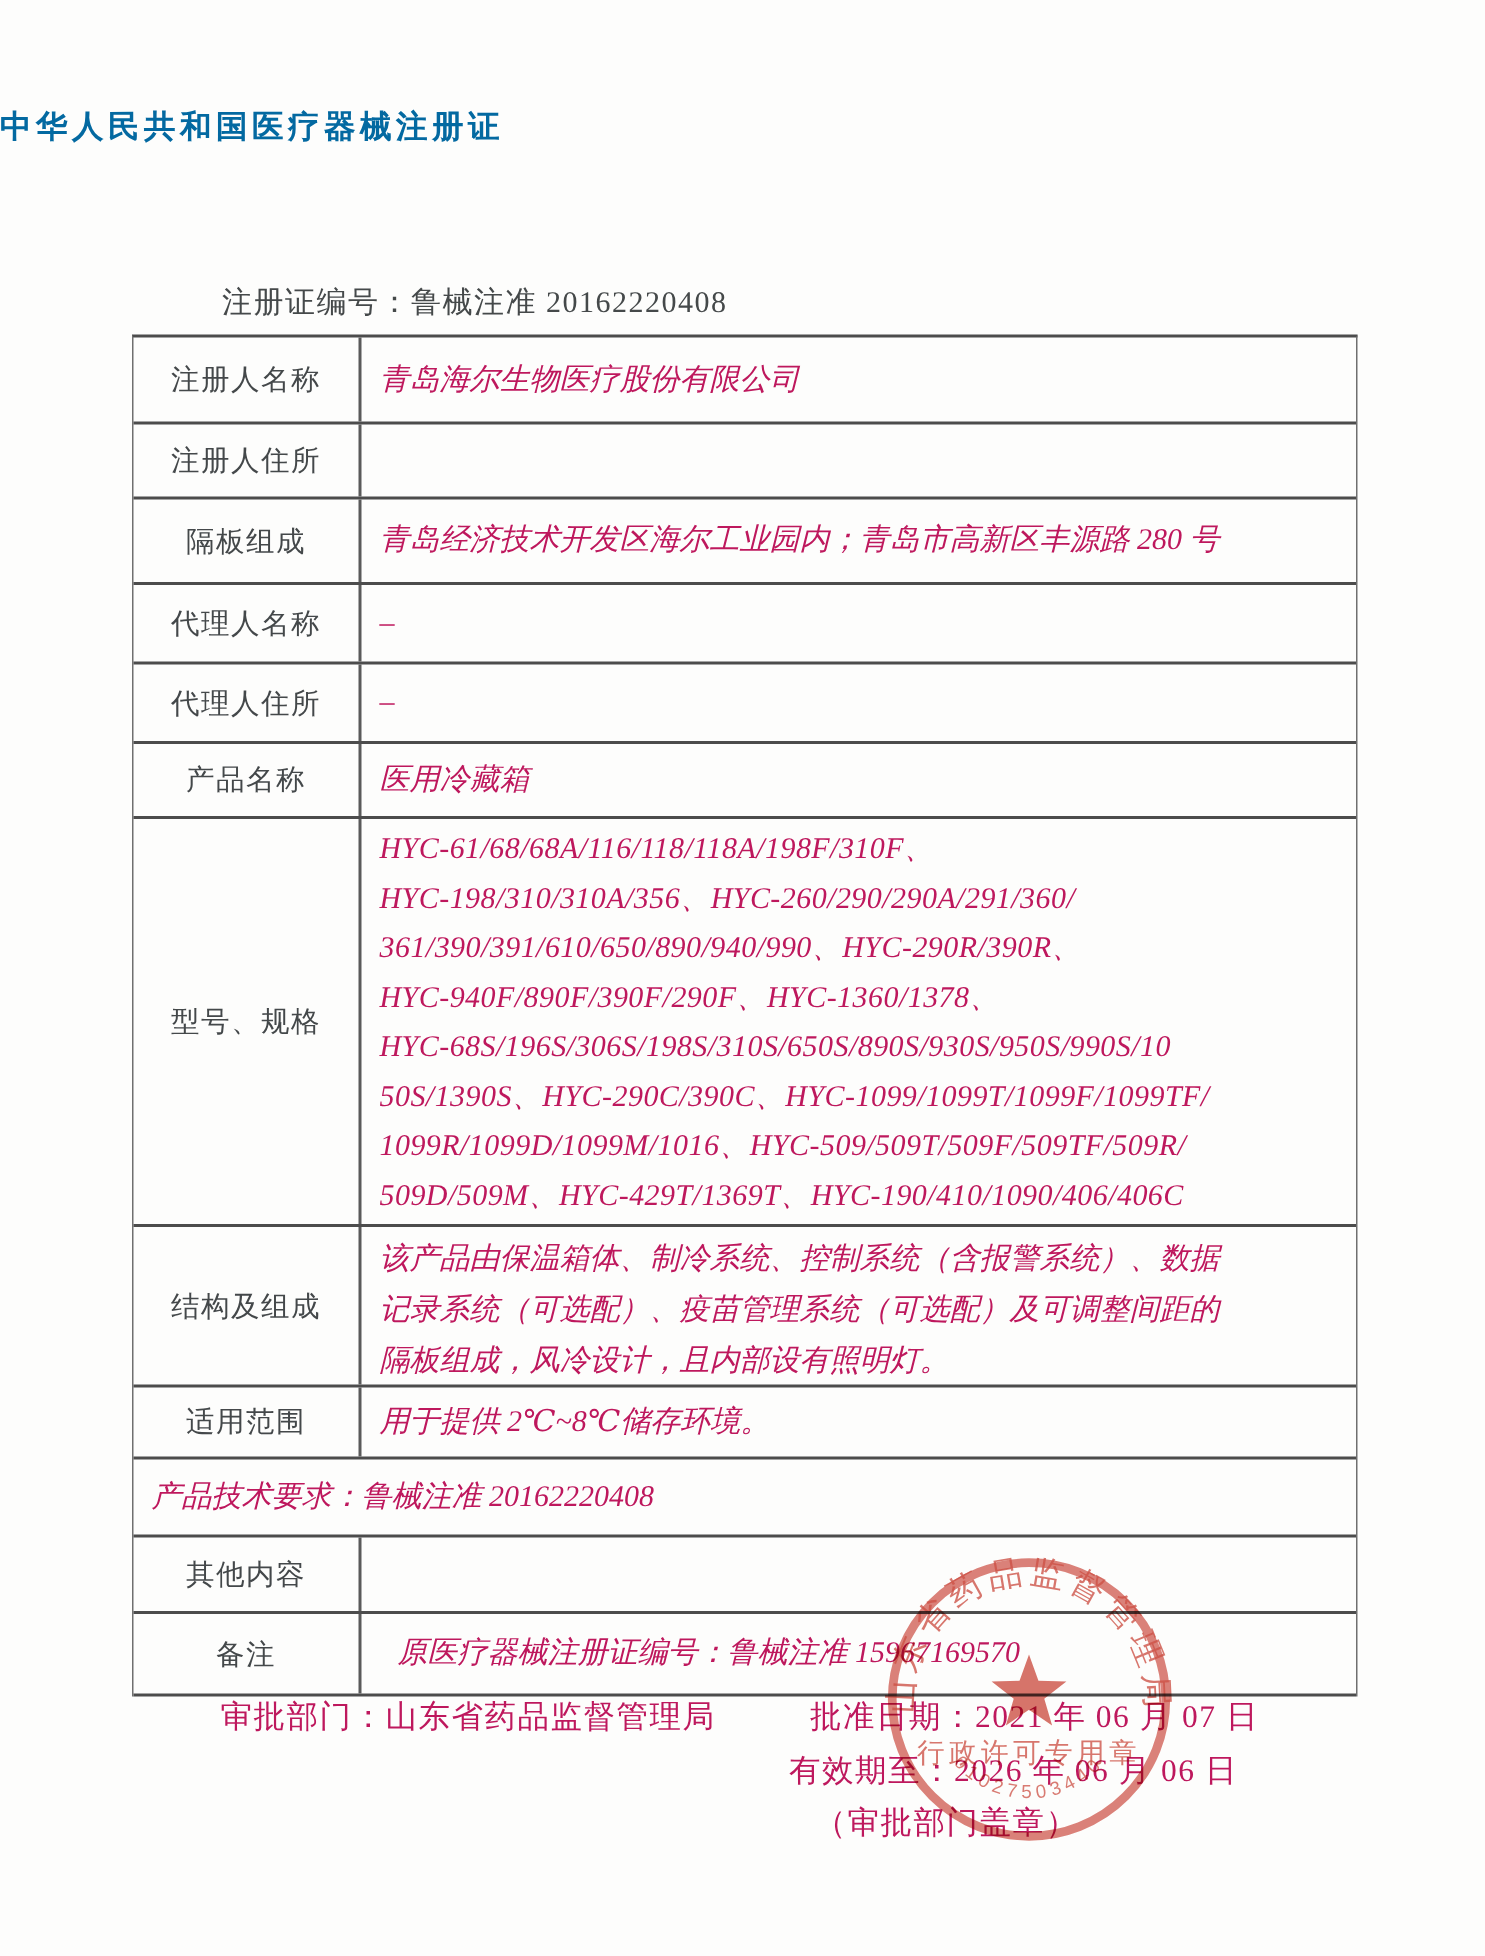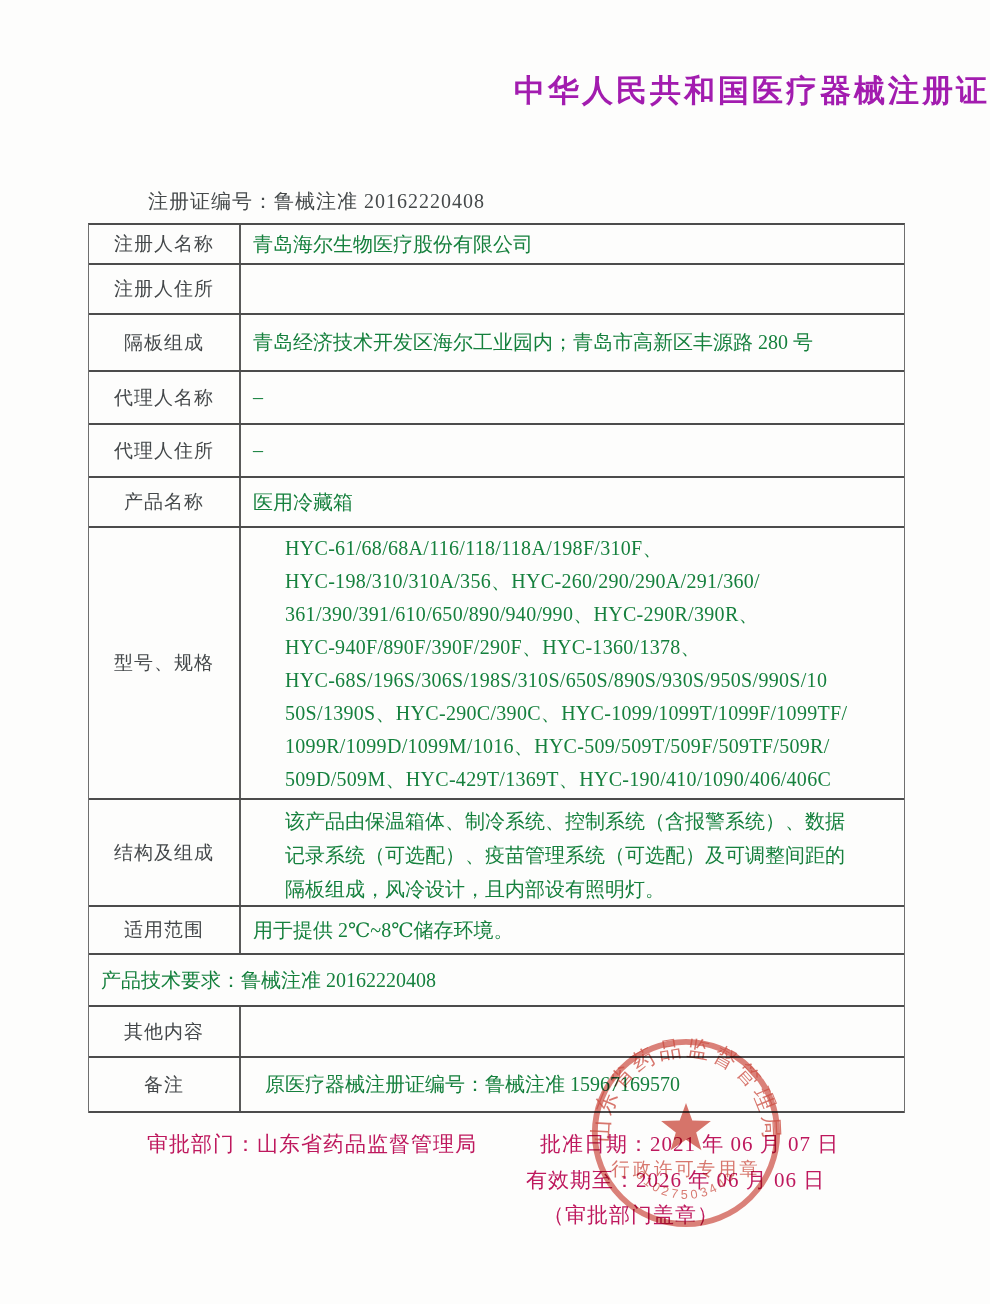--- a/index.html
+++ b/index.html
@@ -6,23 +6,23 @@
   body {
     width: 990px; height: 1304px;
     background: #fdfdfc;
     font-family: "Liberation Serif", "DejaVu Serif", serif;
     color: #383838;
     position: relative;
     overflow: hidden;
   }
   .page-title {
     position: absolute; left: 0; top: 70px;
-    width: 990px; text-align: right;
-    font-size: 31px; letter-spacing: 3px;
-    color: #a21caf; font-weight: 600;
+    width: 990px; text-align: left;
+    font-size: 21px; letter-spacing: 3px;
+    color: #0369a1; font-weight: 600;
   }
   .reg-no-line {
     position: absolute; left: 148px; top: 188px;
     font-size: 20px; letter-spacing: 1px; color: #45494a;
   }
   .cert-table {
     position: absolute; left: 88px; top: 223px;
     width: 817px;
     border-top: 2px solid #4c4c4c;
     border-left: 1px solid #6f6f6f;
@@ -39,25 +39,26 @@
     width: 152px; flex: 0 0 152px;
     border-right: 2px solid #5a5a5a;
     display: flex; align-items: center; justify-content: center;
     font-size: 19px; letter-spacing: 1px; color: #44484a;
     text-align: center;
   }
   .value {
     flex: 1;
     display: flex; align-items: center;
     padding-left: 12px; padding-right: 8px;
-    font-size: 20px; color: #15803d;
+    font-size: 20px; color: #be185d;
     white-space: pre-line;
     line-height: 33px;
+    font-style: italic;
   }
-  .value-top { align-items: flex-start; padding-top: 4px; margin-left: 32px; }
+  .value-top { align-items: flex-start; padding-top: 4px; }
   .row-remarks .value { padding-left: 24px; }
   .footer-line {
     position: absolute; font-size: 21px; color: #be185d; letter-spacing: 1px;
   }
   .f-dept  { left: 147px; top: 1130px; }
   .f-date  { left: 540px; top: 1130px; }
   .f-valid { left: 526px; top: 1166px; }
   .f-note  { left: 543px; top: 1201px; }
   .seal {
     position: absolute; left: 589px; top: 1036px;
@@ -68,21 +69,21 @@
     pointer-events: none;
   }
 </style>
 </head>
 <body>
 
 <div class="page-title">中华人民共和国医疗器械注册证</div>
 <div class="reg-no-line">注册证编号：鲁械注准 20162220408</div>
 
 <div class="cert-table">
-  <div class="row" style="height:40px">
+  <div class="row" style="height:58px">
     <div class="cell label">注册人名称</div>
     <div class="cell value">青岛海尔生物医疗股份有限公司</div>
   </div>
   <div class="row" style="height:50px">
     <div class="cell label">注册人住所</div>
   </div>
   <div class="row" style="height:57px">
     <div class="cell label">隔板组成</div>
     <div class="cell value">青岛经济技术开发区海尔工业园内；青岛市高新区丰源路 280 号</div>
   </div>

